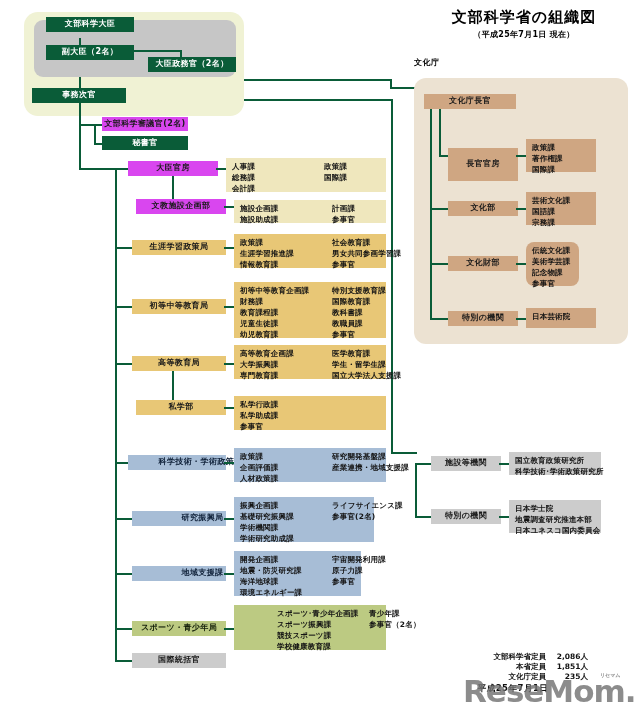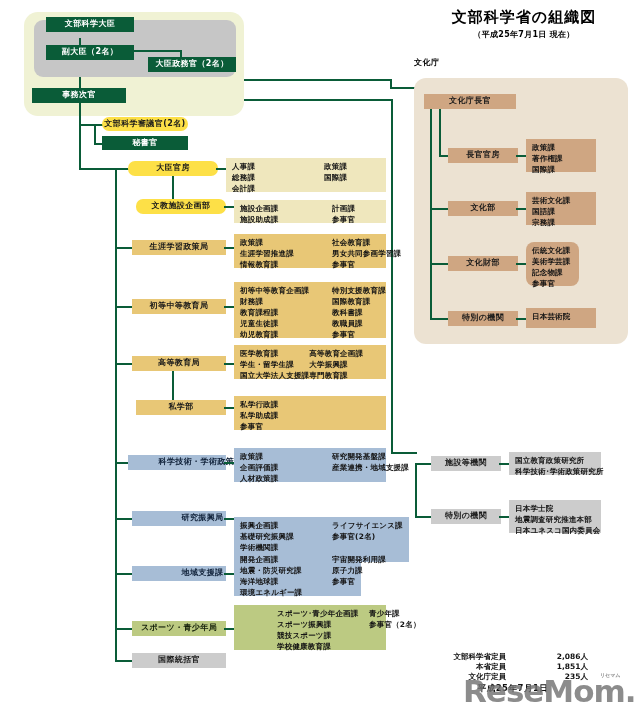--- a/index.html
+++ b/index.html
@@ -30,21 +30,21 @@
 
   
   .box{
     position:absolute;box-sizing:border-box;
     display:flex;align-items:center;justify-content:center;
     font-size:8px;font-weight:bold;line-height:1.1;
     letter-spacing:0.4px;text-align:center;
     white-space:nowrap;
   }
   .box.green{background:#0a5c38;color:#ffffff;}
-  .box.tan   {background:#fde047;color:#1a1a1a;border-radius:7px;}
+  .box.tan   {background:#d946ef;color:#1a1a1a;}
   .box.gold  {background:#e8c776;color:#1a1a1a;}
   .box.blue  {background:#a7bdd6;color:#10223a;padding-left:47px;}
   .box.olive {background:#bcca82;color:#15200a;}
   .box.grey  {background:#cccccc;color:#1a1a1a;}
   .box.brown {background:#cfa682;color:#1a1a1a;}
 
   
   .detail{
     position:absolute;box-sizing:border-box;
     padding:3px 0 3px 6px;
@@ -80,21 +80,21 @@
   }
 
   
   .footer{
     position:absolute;left:438px;top:652px;width:150px;
     font-size:7.5px;font-weight:bold;line-height:10px;color:#111;
     text-align:right;
   }
   .footer .row{display:flex;justify-content:flex-end;}
   .footer .lbl{white-space:nowrap;}
-  .footer .val{display:inline-block;width:42px;text-align:right;padding-left:40px;}
+  .footer .val{display:inline-block;width:42px;text-align:right;}
   .footer-date{
     position:absolute;left:438px;top:683px;width:150px;
     font-size:8.5px;font-weight:bold;color:#111;text-align:center;
     letter-spacing:0.5px;
   }
   .watermark{
     position:absolute;left:463px;top:673px;
     font-size:31px;font-weight:bold;letter-spacing:-1px;
     color:rgba(115,115,115,0.82);
     font-family:"DejaVu Sans","Liberation Sans",sans-serif;
@@ -151,21 +151,21 @@
 
   <div class="bunka-label">文化庁</div>
   <div class="panel-bunka"></div>
 
   <div class="box brown" style="left:424px;top:94px;width:92px;height:15px;">文化庁長官</div>
 
   <div class="ln vln" style="left:430px;top:109px;width:2px;height:211px;"></div>
   <div class="ln vln" style="left:439px;top:109px;width:2px;height:48px;"></div>
 
   <div class="ln hln" style="left:439px;top:155px;width:11px;height:2px;"></div>
-  <div class="box brown" style="left:448px;top:148px;width:70px;height:15px;">長官官房</div>
+  <div class="box brown" style="left:448px;top:148px;width:70px;height:33px;">長官官房</div>
   <div class="ln hln" style="left:516px;top:155px;width:12px;height:2px;"></div>
   <div class="detail brown" style="left:526px;top:139px;width:70px;height:33px;">
     <div class="col c2">
       <span>政策課</span>
       <span>著作権課</span>
       <span>国際課</span>
     </div>
   </div>
 
   <div class="ln hln" style="left:430px;top:208px;width:20px;height:2px;"></div>
@@ -262,29 +262,29 @@
       <span>教科書課</span>
       <span>教職員課</span>
       <span>参事官</span>
     </div>
   </div>
 
   <div class="ln hln" style="left:115px;top:363px;width:19px;height:2px;"></div>
   <div class="box gold" style="left:132px;top:356px;width:94px;height:15px;">高等教育局</div>
   <div class="ln hln" style="left:224px;top:363px;width:12px;height:2px;"></div>
   <div class="detail gold" style="left:234px;top:345px;width:152px;height:34px;">
+    <div class="col c1">
+      <span>高等教育企画課</span>
+      <span>大学振興課</span>
+      <span>専門教育課</span>
+    </div>
     <div class="col c2">
       <span>医学教育課</span>
       <span>学生・留学生課</span>
       <span>国立大学法人支援課</span>
-    </div>
-    <div class="col c1">
-      <span>高等教育企画課</span>
-      <span>大学振興課</span>
-      <span>専門教育課</span>
     </div>
   </div>
 
   <div class="ln vln" style="left:172px;top:371px;width:2px;height:33px;"></div>
   <div class="box gold" style="left:136px;top:400px;width:90px;height:15px;">私学部</div>
   <div class="ln hln" style="left:224px;top:407px;width:12px;height:2px;"></div>
   <div class="detail gold" style="left:234px;top:396px;width:152px;height:34px;">
     <div class="col c2">
       <span>私学行政課</span>
       <span>私学助成課</span>
@@ -303,21 +303,21 @@
     </div>
     <div class="col c2">
       <span>研究開発基盤課</span>
       <span>産業連携・地域支援課</span>
     </div>
   </div>
 
   <div class="ln hln" style="left:115px;top:518px;width:19px;height:2px;"></div>
   <div class="box blue" style="left:132px;top:511px;width:94px;height:15px;">研究振興局</div>
   <div class="ln hln" style="left:224px;top:518px;width:12px;height:2px;"></div>
-  <div class="detail blue" style="left:234px;top:497px;width:175px;height:45px;margin-top:20px;">
+  <div class="detail blue" style="left:234px;top:497px;width:140px;height:45px;">
     <div class="col c1">
       <span>振興企画課</span>
       <span>基礎研究振興課</span>
       <span>学術機関課</span>
       <span>学術研究助成課</span>
     </div>
     <div class="col c2">
       <span>ライフサイエンス課</span>
       <span>参事官(2名)</span>
     </div>

